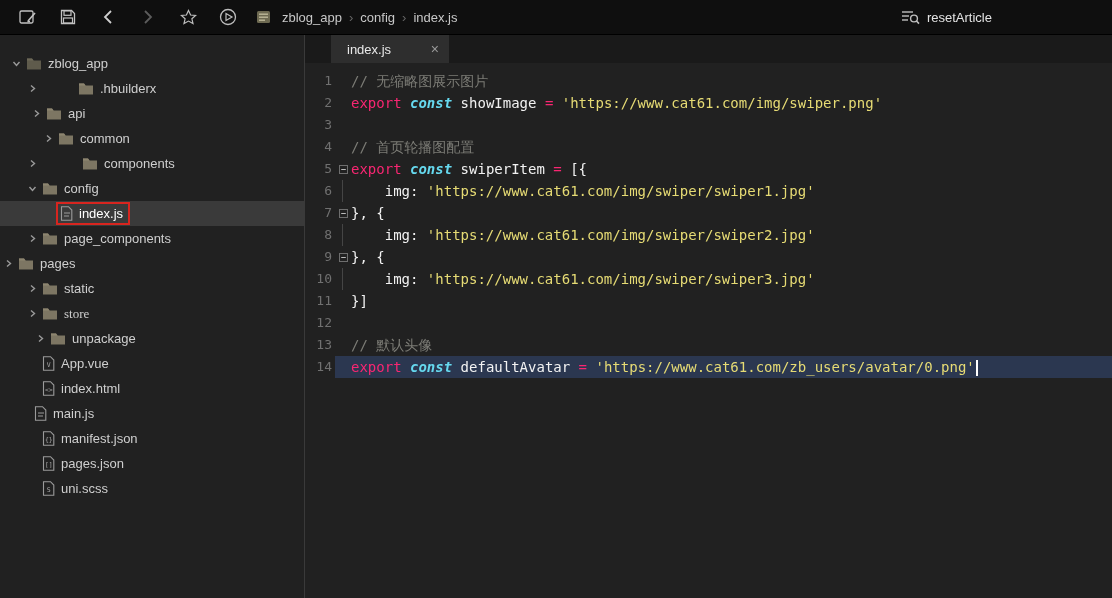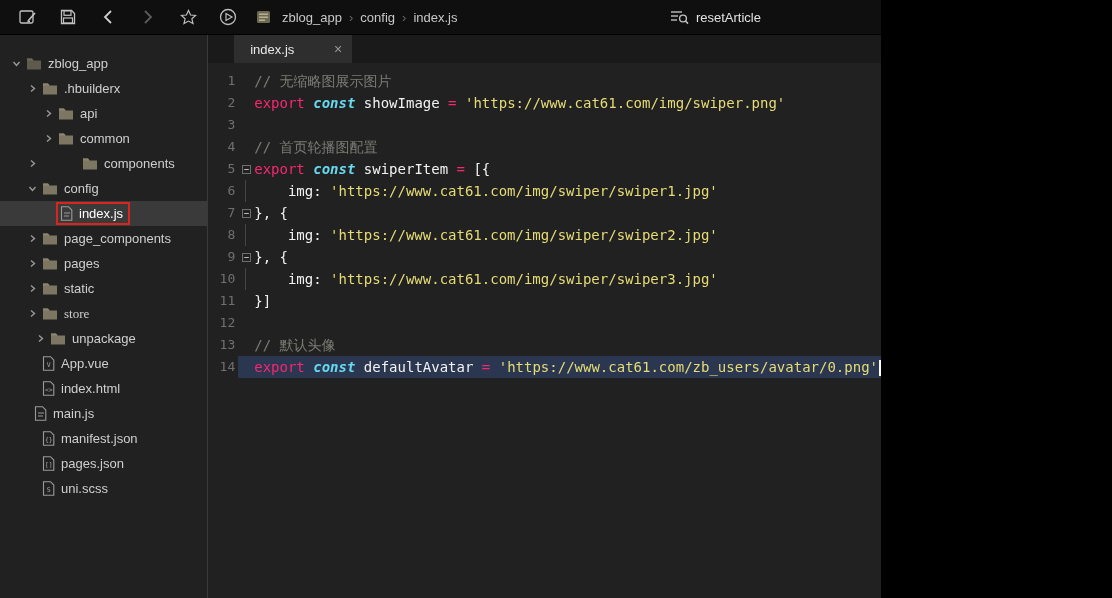--- a/index.html
+++ b/index.html
@@ -1,18 +1,18 @@
 <!DOCTYPE html>
 <html style="--kw: #f92672; --type: #66d9ef; --str: #e6db74; --cmt: #7c7c76; --txt: #f2f2f2; --cur: #2b3750; --ann: #d8251f;"><head>
 <meta charset="utf-8">
 <style>
   * { margin:0; padding:0; box-sizing:border-box; }
   html,body { background:#000; }
   .app {
-    position:relative; width:881px; height:598px; overflow:hidden;
+    position:relative; width:1112px; height:598px; overflow:hidden;
     background:#ec4899; font-family:"Liberation Sans","DejaVu Sans",sans-serif;
     color:#ccc;
   }
   
   .topbar {
     height:35px; background:#0f0f0f; display:flex; align-items:center;
     padding-left:8px; border-bottom:1px solid #000;
   }
   .tbicon { width:40px; height:35px; display:flex; align-items:center; justify-content:center; flex:0 0 auto; cursor:default; }
   .tbicon.narrow { width:30px; }
@@ -134,37 +134,37 @@
             <span class="row-inner">
               <span class="ticon">
                 <svg width="16" height="13" viewBox="0 0 16 13">
                   <path d="M1 1.5 h5 l1.6 2 H15 v9 H1 z" fill="#5f5b4c"></path>
                   <path d="M1 1.5 h5 l1.6 2 H1 z" fill="#6d6857"></path>
                 </svg>
               </span>
               <span>zblog_app</span>
             </span>
           </div>
-          <div class="tree-row" style="padding-left: 24px;">
+          <div class="tree-row" style="padding-left: 24px; gap: 36px;">
             <span class="chev">
               <svg width="9" height="9" viewBox="0 0 9 9">
                 <polyline points="3,1.5 6.5,4.5 3,7.5" fill="none" stroke="#9a9a9a" stroke-width="1.4"></polyline>
               </svg>
             </span>
             <span class="row-inner">
               <span class="ticon">
                 <svg width="16" height="13" viewBox="0 0 16 13">
                   <path d="M1 1.5 h5 l1.6 2 H15 v9 H1 z" fill="#7d7663"></path>
                   <path d="M1 1.5 h5 l1.6 2 H1 z" fill="#8d8570"></path>
                 </svg>
               </span>
               <span>.hbuilderx</span>
             </span>
           </div>
-          <div class="tree-row" style="padding-left: 40px;">
+          <div class="tree-row" style="padding-left: 28px;">
             <span class="chev">
               <svg width="9" height="9" viewBox="0 0 9 9">
                 <polyline points="3,1.5 6.5,4.5 3,7.5" fill="none" stroke="#9a9a9a" stroke-width="1.4"></polyline>
               </svg>
             </span>
             <span class="row-inner">
               <span class="ticon">
                 <svg width="16" height="13" viewBox="0 0 16 13">
                   <path d="M1 1.5 h5 l1.6 2 H15 v9 H1 z" fill="#7d7663"></path>
                   <path d="M1 1.5 h5 l1.6 2 H1 z" fill="#8d8570"></path>
@@ -243,21 +243,21 @@
             <span class="row-inner">
               <span class="ticon">
                 <svg width="16" height="13" viewBox="0 0 16 13">
                   <path d="M1 1.5 h5 l1.6 2 H15 v9 H1 z" fill="#7d7663"></path>
                   <path d="M1 1.5 h5 l1.6 2 H1 z" fill="#8d8570"></path>
                 </svg>
               </span>
               <span>page_components</span>
             </span>
           </div>
-          <div class="tree-row" style="padding-left: 24px;">
+          <div class="tree-row" style="">
             <span class="chev">
               <svg width="9" height="9" viewBox="0 0 9 9">
                 <polyline points="3,1.5 6.5,4.5 3,7.5" fill="none" stroke="#9a9a9a" stroke-width="1.4"></polyline>
               </svg>
             </span>
             <span class="row-inner">
               <span class="ticon">
                 <svg width="16" height="13" viewBox="0 0 16 13">
                   <path d="M1 1.5 h5 l1.6 2 H15 v9 H1 z" fill="#7d7663"></path>
                   <path d="M1 1.5 h5 l1.6 2 H1 z" fill="#8d8570"></path>

